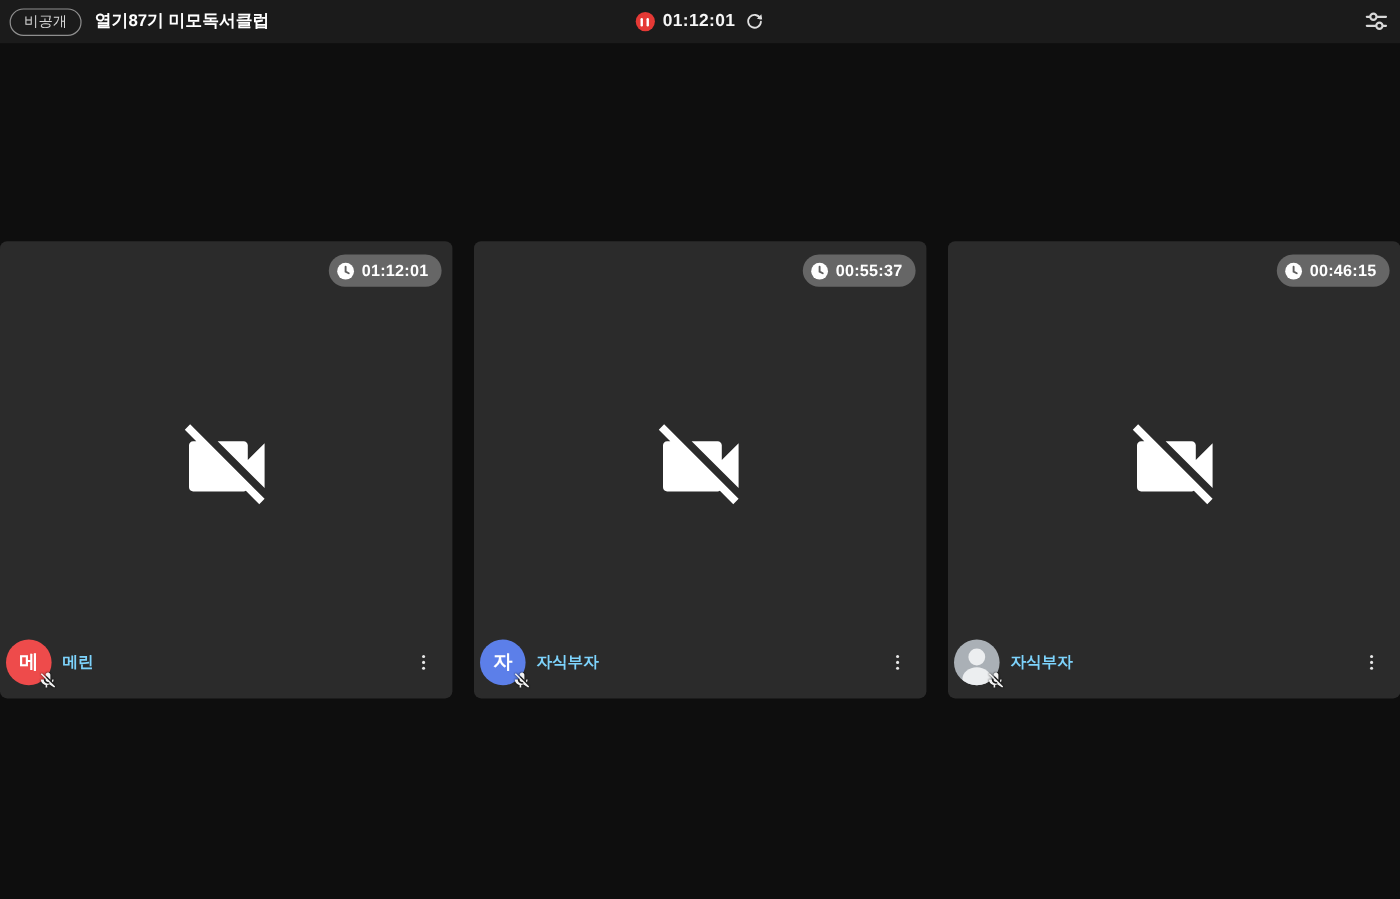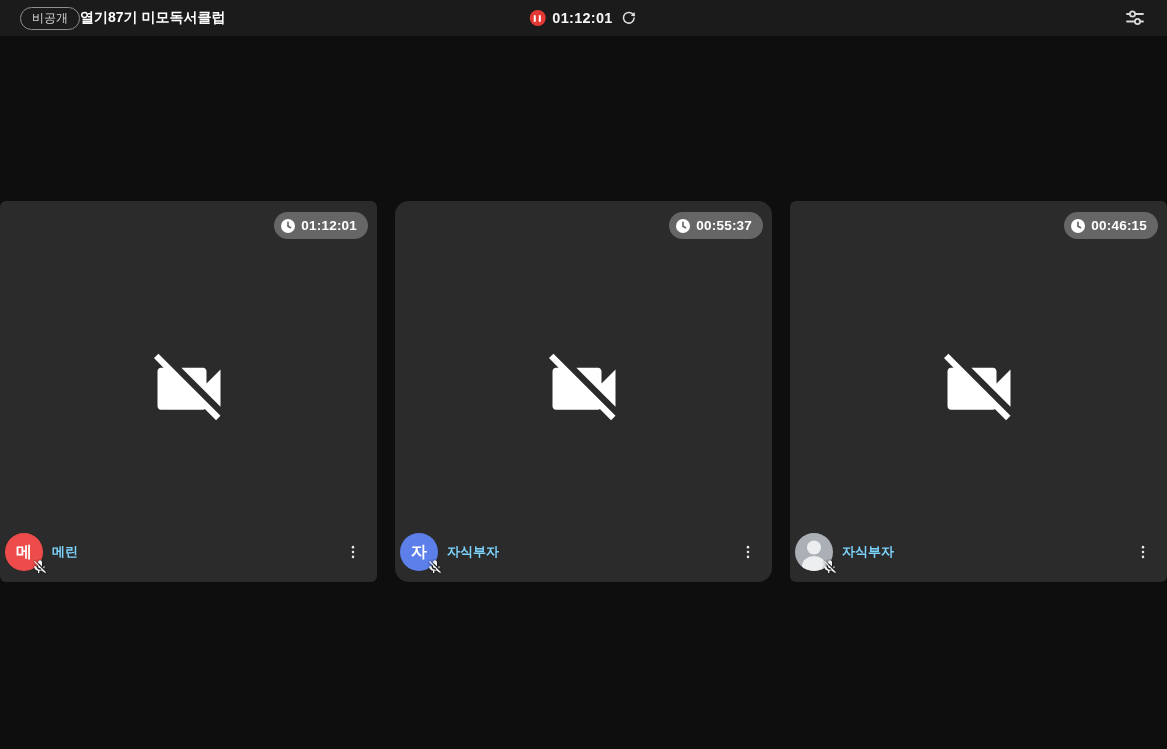--- a/index.html
+++ b/index.html
@@ -9,36 +9,37 @@
     font-family:"Liberation Sans","DejaVu Sans",sans-serif;
     color:#fff;
   }
 
   
   .topbar {
     height:36px;
     background:#1b1b1b;
     display:flex;
     align-items:center;
-    padding:0 20px;
+    padding:0 8px;
     position:relative;
   }
   .privacy-badge {
     border:1px solid #8f8f8f;
     color:#d6d6d6;
     font-size:12px;
     line-height:1;
     padding:4px 11px 5px;
     border-radius:999px;
     white-space:nowrap;
   }
   .room-title {
     font-size:14px;
     font-weight:bold;
     color:#ffffff;
+    margin-left:11px;
     white-space:nowrap;
   }
   .session-timer {
     position:absolute;
     left:50%; top:50%;
     transform:translate(-50%,-50%);
     display:flex;
     align-items:center;
     gap:7px;
   }
@@ -174,21 +175,21 @@
       <span class="kebab-btn">
         <svg viewBox="0 0 24 24" width="18" height="18">
           <circle cx="12" cy="5.5" r="1.7" fill="#e8e8e8"></circle>
           <circle cx="12" cy="12" r="1.7" fill="#e8e8e8"></circle>
           <circle cx="12" cy="18.5" r="1.7" fill="#e8e8e8"></circle>
         </svg>
       </span>
     </div>
   </section>
 
-  <section class="tile" style="background: rgb(43, 43, 43); border-radius: 14px;">
+  <section class="tile" style="background: rgb(43, 43, 43);">
     <div class="tile-timer">
       <svg viewBox="0 0 16 16" width="16" height="16">
         <circle cx="8" cy="8" r="7" fill="#ffffff"></circle>
         <path d="M8 4.3V8.3L10.6 9.7" fill="none" stroke="#5e5e5e" stroke-width="1.6" stroke-linecap="round"></path>
       </svg>
       <span class="time">00:55:37</span>
     </div>
     <svg class="camoff" viewBox="0 0 24 24">
       <path fill="#ffffff" d="M21 6.5l-4 4V7c0-.55-.45-1-1-1H9.82L21 17.18V6.5zM3.27 2L2 3.27 4.73 6H4c-.55 0-1 .45-1 1v10c0 .55.45 1 1 1h12c.21 0 .39-.08.54-.18L19.73 21 21 19.73 3.27 2z"></path>
     </svg>

